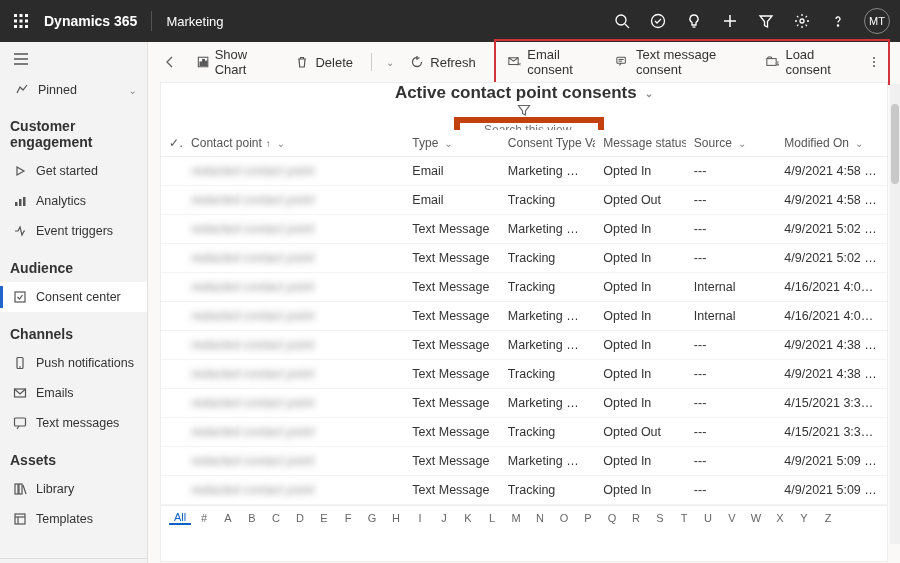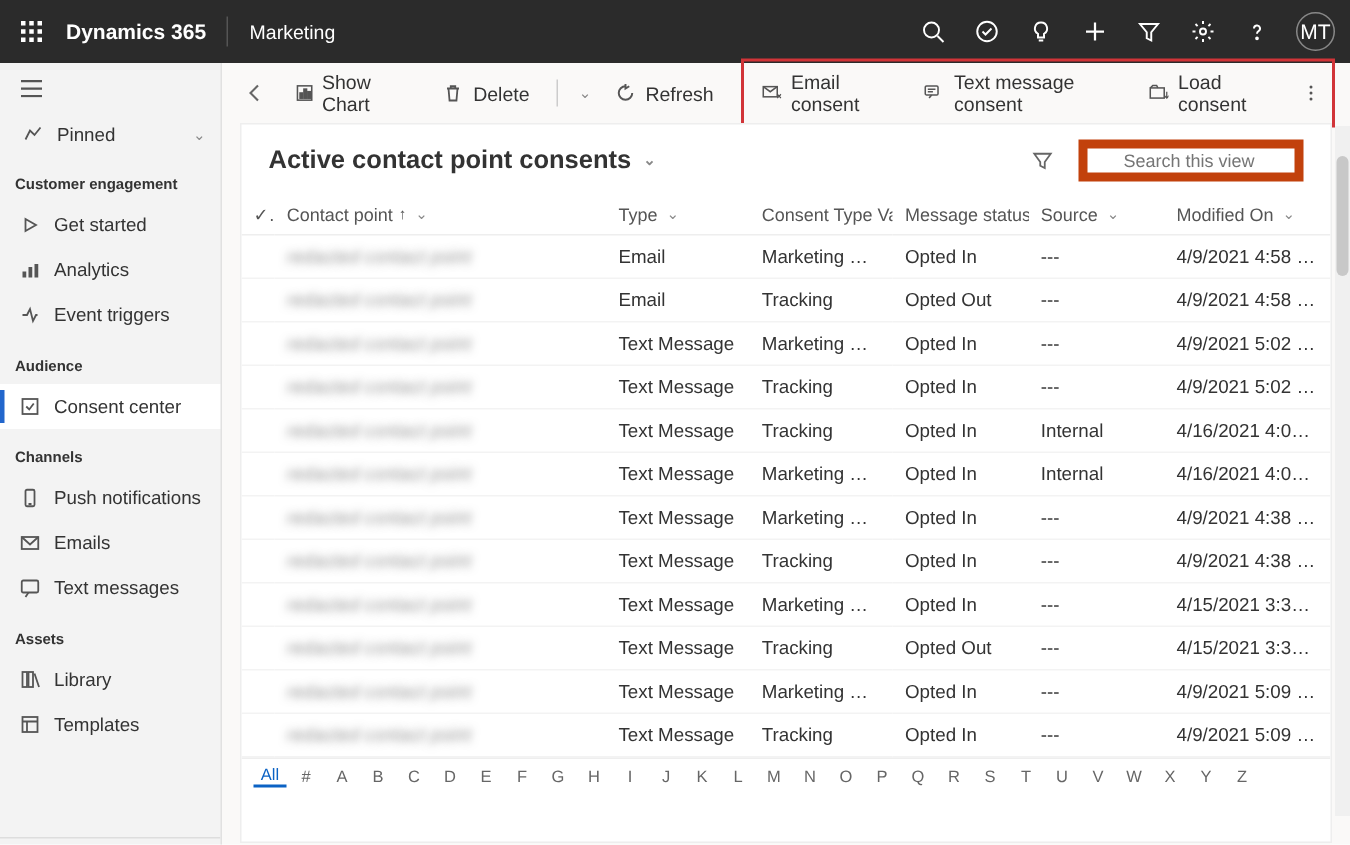--- a/index.html
+++ b/index.html
@@ -6,46 +6,46 @@
   html, body { width: 900px; height: 563px; font-family: "Segoe UI", Arial, sans-serif; font-size: 13px; color: #333; overflow: hidden; background: #fff; }
   
   .topbar { height: 42px; background: #2b2b2b; color: #fff; display: flex; align-items: center; padding: 0 10px; }
   .topbar .waffle { width: 22px; height: 22px; display: flex; align-items: center; justify-content: center; margin-right: 12px; cursor: pointer; }
   .topbar .brand { font-weight: 600; font-size: 14px; }
   .topbar .divider { width: 1px; height: 20px; background: #555; margin: 0 14px; }
   .topbar .module { font-size: 13px; }
   .topbar .spacer { flex: 1; }
   .topbar .ticons { display: flex; gap: 4px; align-items: center; }
   .topbar .ticon { width: 32px; height: 32px; display: flex; align-items: center; justify-content: center; cursor: pointer; border-radius: 2px; }
-  .topbar .avatar { width: 26px; height: 26px; border-radius: 50%; border: 1px solid #888; display: flex; align-items: center; justify-content: center; font-size: 14px; margin-left: 6px; }
+  .topbar .avatar { width: 26px; height: 26px; border-radius: 50%; border: 1px solid #888; display: flex; align-items: center; justify-content: center; font-size: 11px; margin-left: 6px; }
   
   .shell { display: flex; height: 550px; }
   
   .sidebar { width: 148px; background: #f3f3f3; border-right: 1px solid #e1e1e1; display: flex; flex-direction: column; font-size: 12.5px; color: #333; overflow: hidden; }
   .sidebar .hamb { height: 34px; display: flex; align-items: center; padding-left: 14px; cursor: pointer; }
   .sidebar .pinned { height: 28px; display: flex; align-items: center; padding: 0 10px 0 14px; cursor: pointer; }
   .sidebar .pinned .label { flex: 1; margin-left: 8px; }
-  .sidebar .section-title { font-weight: 600; padding: 14px 10px 6px 10px; font-size: 10px; }
+  .sidebar .section-title { font-weight: 600; padding: 14px 10px 6px 10px; font-size: 14px; }
   .sidebar .navitem { height: 30px; display: flex; align-items: center; padding-left: 12px; cursor: pointer; gap: 8px; }
   .sidebar .navitem.active { background: #fff; position: relative; }
   .sidebar .navitem.active::before { content: ""; position: absolute; left: 0; top: 4px; bottom: 4px; width: 3px; background: #2266cc; }
   .sidebar .navicon { width: 16px; height: 16px; display: flex; align-items: center; justify-content: center; color: #555; }
   .sidebar .footer { margin-top: auto; height: 34px; border-top: 1px solid #ddd; display: flex; align-items: center; padding: 0 8px; cursor: pointer; gap: 6px; }
   .sidebar .footer .badge { width: 20px; height: 20px; background: #b24d00; color: #fff; font-size: 10px; display: flex; align-items: center; justify-content: center; }
   .sidebar .footer .ftext { flex: 1; font-size: 12px; white-space: nowrap; overflow: hidden; text-overflow: ellipsis; }
   
   .main { flex: 1; display: flex; flex-direction: column; background: #faf9f8; position: relative; }
   .cmdbar { height: 40px; display: flex; align-items: center; padding: 0 10px; gap: 6px; background: #faf9f8; }
   .cmdbar .back { width: 28px; height: 28px; display: flex; align-items: center; justify-content: center; cursor: pointer; }
   .cmdbtn { display: flex; align-items: center; gap: 6px; padding: 4px 8px; cursor: pointer; border-radius: 2px; font-size: 13px; }
   .cmdsep { width: 1px; height: 18px; background: #ccc; margin: 0 4px; }
   .redbox { border: 2px solid #d13438; padding: 2px 4px; display: flex; align-items: center; gap: 4px; margin-left: 4px; }
   .cmdbar .dots { width: 24px; height: 24px; display: flex; align-items: center; justify-content: center; cursor: pointer; }
   
-  .viewhdr { height: 48px; display: flex; align-items: center; padding: 0 18px; background: #fff; margin: 0 12px; border: 1px solid #eee; border-bottom: none; }
+  .viewhdr { height: 48px; display: flex; align-items: center; padding: 0 18px; background: #fff; margin: 0 12px; border: 1px solid #eee; border-bottom: none; flex-direction: column; }
   .viewhdr .title { font-size: 17px; font-weight: 600; display: flex; align-items: center; gap: 6px; cursor: pointer; }
   .viewhdr .spacer { flex: 1; }
   .viewhdr .filtericon { width: 28px; height: 28px; display: flex; align-items: center; justify-content: center; cursor: pointer; }
   .viewhdr .search { width: 150px; height: 28px; border: 6px solid #c2410c; display: flex; align-items: center; padding: 0 24px; margin-left: 10px; }
   .viewhdr .search input { border: none; outline: none; flex: 1; font-size: 12px; background: transparent; }
   
   .gridwrap { flex: 1; margin: 0 12px; background: #fff; border: 1px solid #eee; border-top: none; display: flex; flex-direction: column; overflow: hidden; position: relative; }
   table.grid { width: 100%; border-collapse: collapse; table-layout: fixed; }
   table.grid th { text-align: left; font-weight: 400; font-size: 12px; color: #555; padding: 6px 8px; border-bottom: 1px solid #eee; white-space: nowrap; overflow: hidden; text-overflow: ellipsis; }
   table.grid th .hdrflex { display: flex; align-items: center; gap: 4px; }

